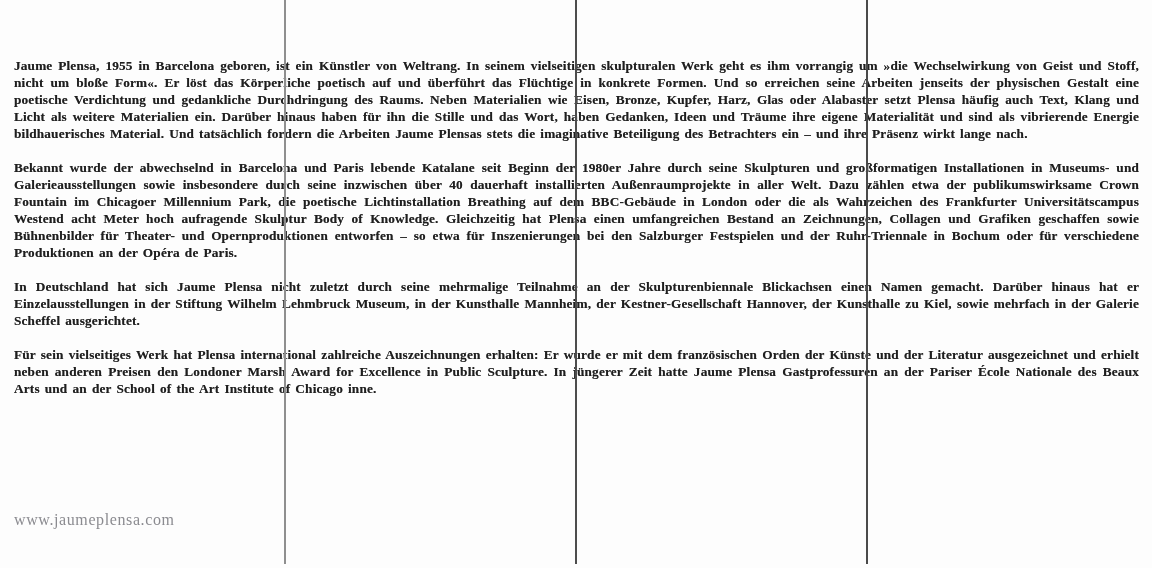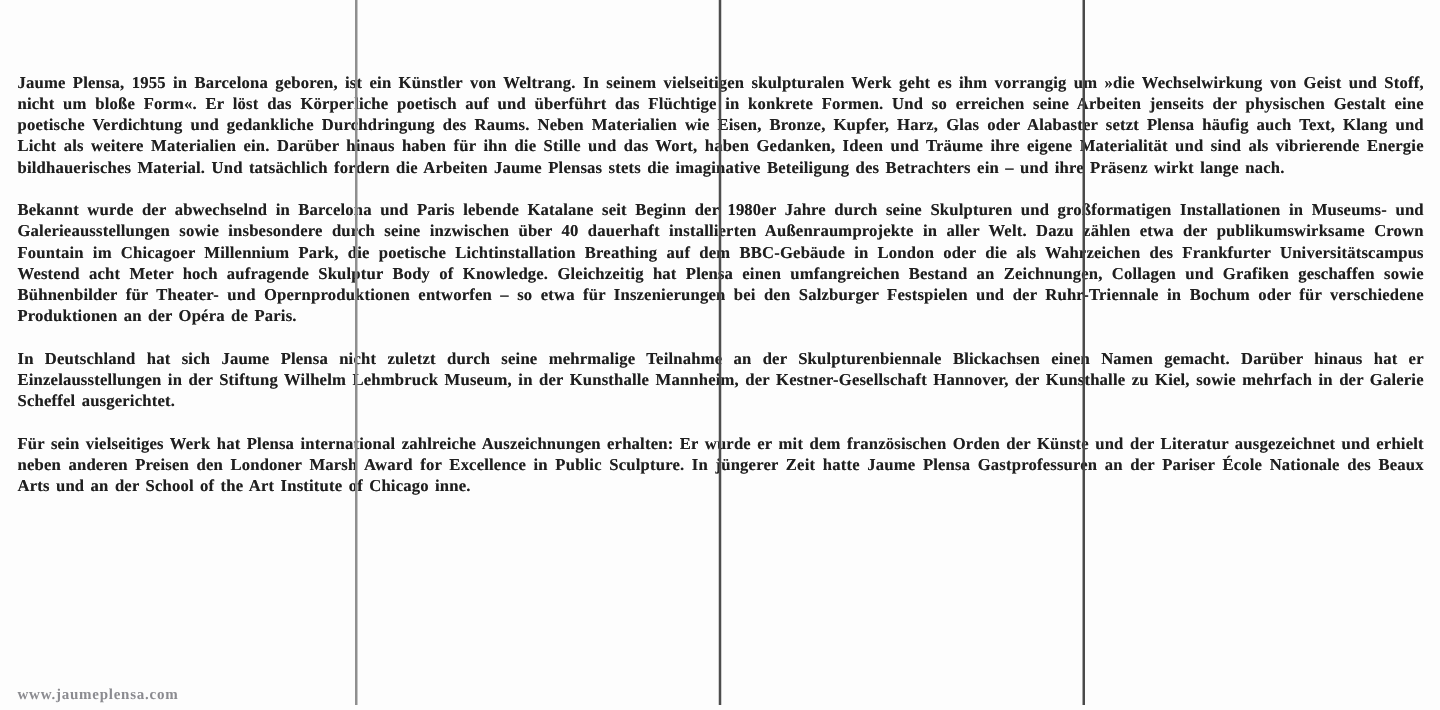--- a/index.html
+++ b/index.html
@@ -29,24 +29,24 @@
     line-height: 17px;
     text-align: justify;
     color: #1f1f1f;
     letter-spacing: 0.15px;
     word-spacing: 1.6px;
     text-shadow: 0 0 0.5px rgba(30,30,30,0.55);
   }
   .footer {
     position: absolute;
     left: 14px;
-    top: 548px;
+    top: 511px;
     z-index: 1;
-    font-weight: 700;
-    font-size: 12px;
+    font-weight: 400;
+    font-size: 16px;
     letter-spacing: 0.6px;
     word-spacing: 1px;
   }
   .fold-line {
     position: absolute;
     top: 0;
     bottom: 4px;
     width: 2px;
     z-index: 3;
   }

